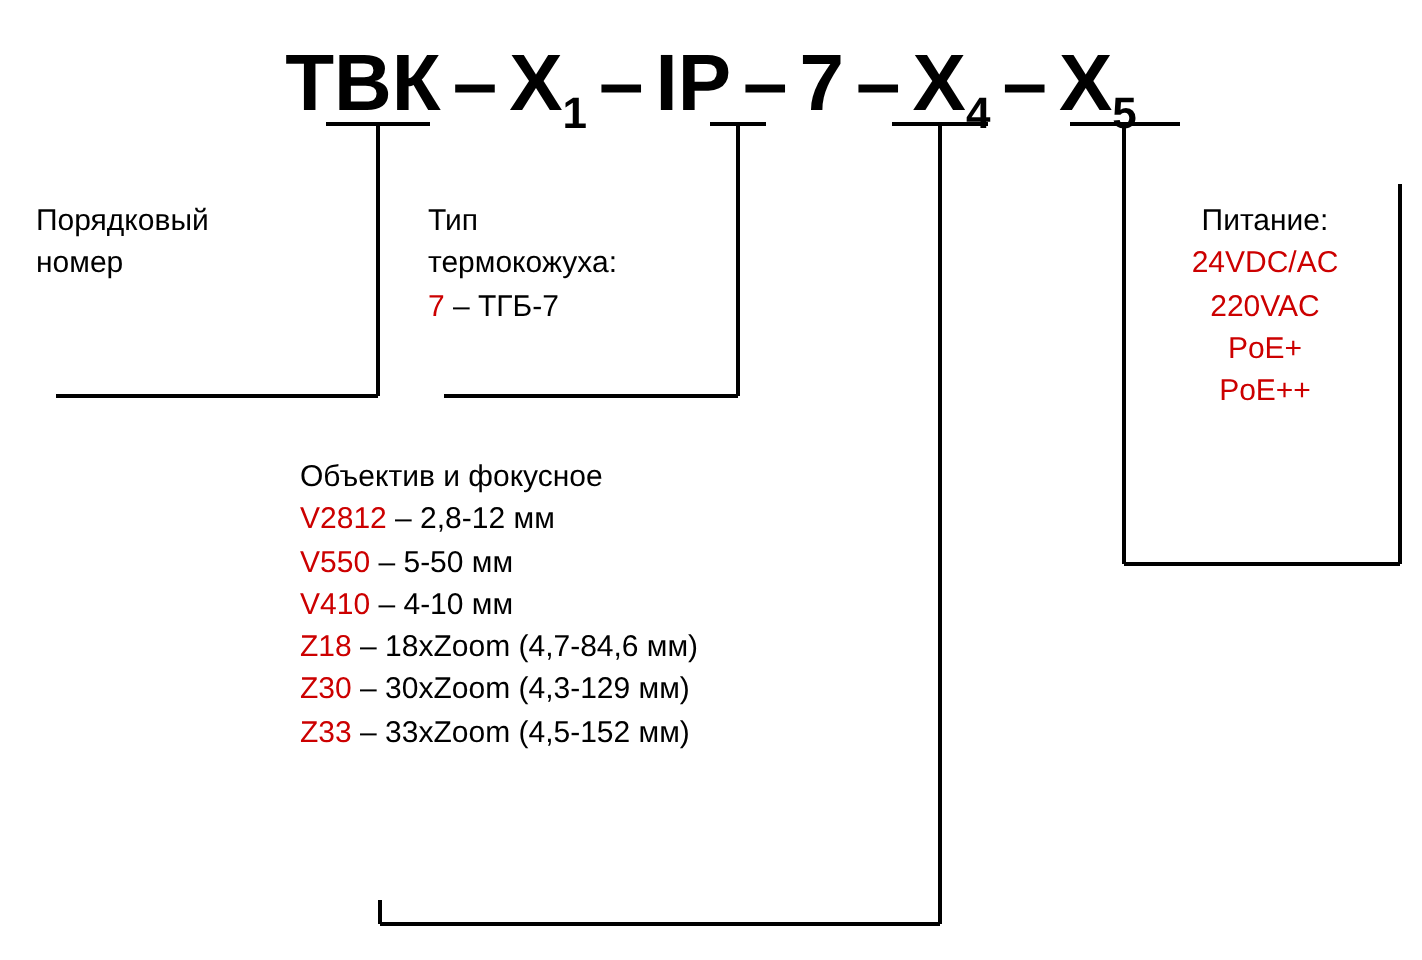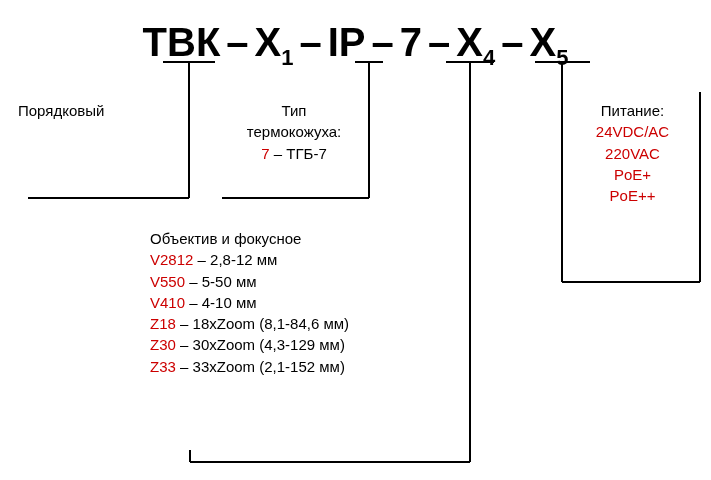--- a/index.html
+++ b/index.html
@@ -68,21 +68,21 @@
   #block-order {
     left: 18px;
     top: 100px;
     width: 166px;
     text-align: left;
   }
   #block-housing {
     left: 214px;
     top: 100px;
     width: 160px;
-    text-align: center;
+    text-align: left;
   }
   #block-lens {
     left: 150px;
     top: 228px;
     width: 312px;
     text-align: left;
   }
   #block-power {
     left: 560px;
     top: 100px;
@@ -115,34 +115,35 @@
 
       <line x1="535" y1="62" x2="590" y2="62"></line>
       <line x1="562" y1="62" x2="562" y2="282"></line>
       <line x1="562" y1="282" x2="700" y2="282"></line>
       <line x1="700" y1="282" x2="700" y2="92"></line>
     </g>
   </svg>
 
   <div class="block" id="block-order">
       <div class="ln">Порядковый</div>
+      <div class="ln">номер</div>
     </div>
   <div class="block" id="block-housing">
       <div class="ln">Тип</div>
       <div class="ln">термокожуха:</div>
       <div class="ln"><span class="red">7</span><span> – ТГБ-7</span></div>
     </div>
   <div class="block" id="block-lens">
       <div class="ln">Объектив и фокусное</div>
       <div class="ln"><span class="red">V2812</span><span> – 2,8-12 мм</span></div>
       <div class="ln"><span class="red">V550</span><span> – 5-50 мм</span></div>
       <div class="ln"><span class="red">V410</span><span> – 4-10 мм</span></div>
-      <div class="ln"><span class="red">Z18</span><span> – 18xZoom (8,1-84,6 мм)</span></div>
+      <div class="ln"><span class="red">Z18</span><span> – 18xZoom (4,7-84,6 мм)</span></div>
       <div class="ln"><span class="red">Z30</span><span> – 30xZoom (4,3-129 мм)</span></div>
-      <div class="ln"><span class="red">Z33</span><span> – 33xZoom (2,1-152 мм)</span></div>
+      <div class="ln"><span class="red">Z33</span><span> – 33xZoom (4,5-152 мм)</span></div>
     </div>
   <div class="block" id="block-power">
       <div class="ln">Питание:</div>
       <div class="ln"><span class="red">24VDC/AC</span></div>
       <div class="ln"><span class="red">220VAC</span></div>
       <div class="ln"><span class="red">PoE+</span></div>
       <div class="ln"><span class="red">PoE++</span></div>
     </div>
 
 </div>

